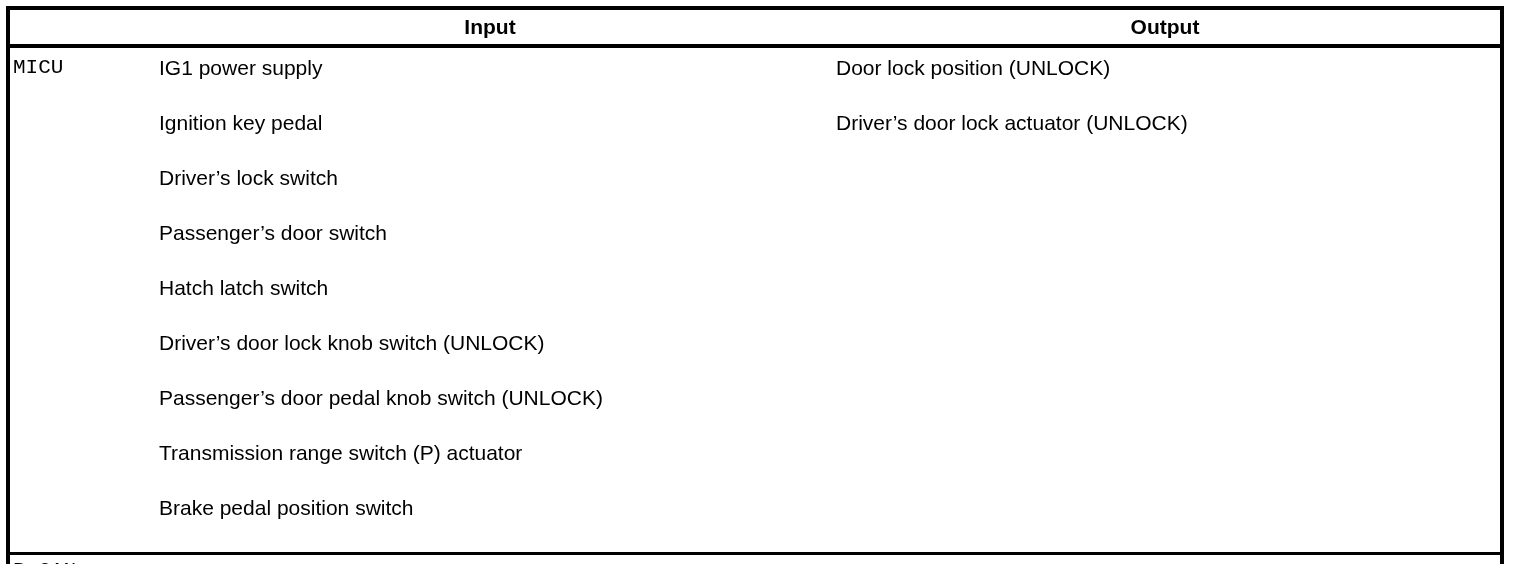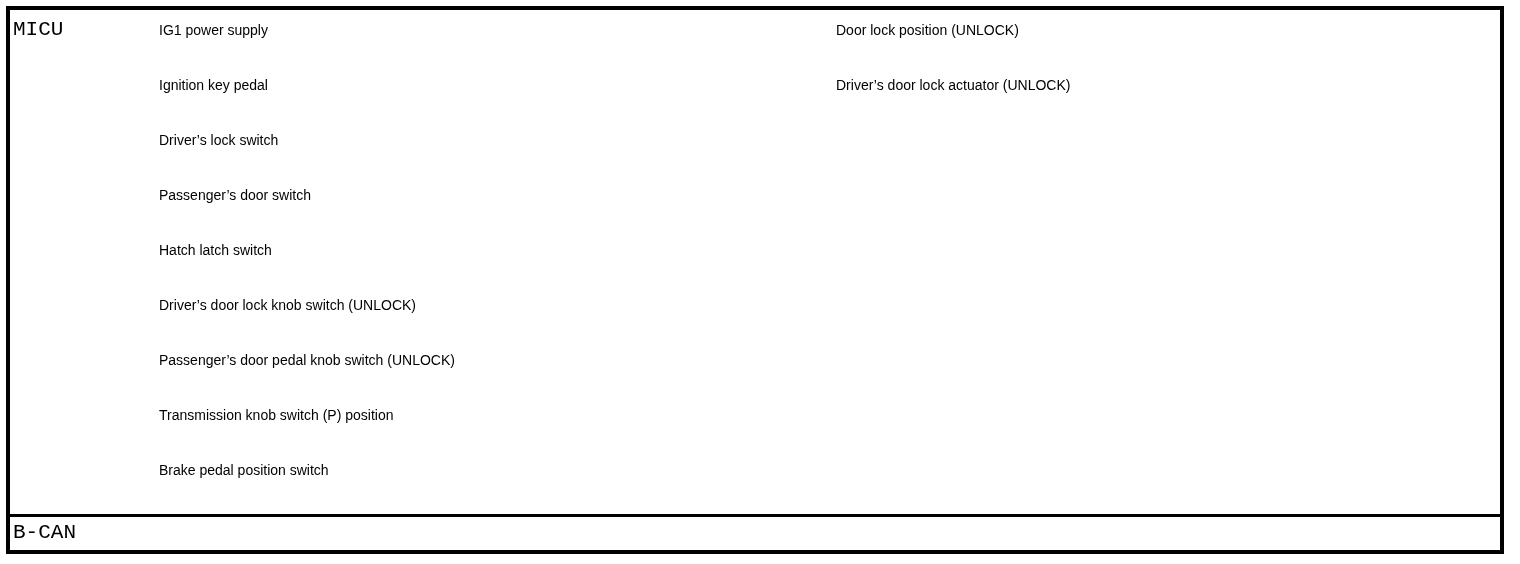--- a/index.html
+++ b/index.html
@@ -80,21 +80,21 @@
     padding: 9px 0 0 3px;
     white-space: nowrap;
   }
 
   .item-list {
     list-style: none;
     margin: 0;
     padding: 9px 0 0 0;
   }
   .item-list li {
-    font-size: 14px;
+    font-size: 21px;
     line-height: 22px;
     height: 55px;
     padding-left: 9px;
     white-space: nowrap;
   }
   .item-list.out-list li {
     padding-left: 6px;
   }
 
   
@@ -112,35 +112,46 @@
 <div class="sheet">
 
   <table class="io-table">
     <colgroup>
       <col class="col-module">
       <col class="col-input">
       <col class="col-output">
     </colgroup>
     <tbody>
 
+      <tr class="row-head">
+        <td class="cell-module">
+          <span class="head-blank"></span>
+        </td>
+        <td class="cell-input">
+          <span class="head-label">Input</span>
+        </td>
+        <td class="cell-output">
+          <span class="head-label">Output</span>
+        </td>
+      </tr>
 
       <tr class="row-main">
         <td class="cell-module">
           <span class="module-name">MICU</span>
         </td>
         <td class="cell-input">
           <ul class="item-list in-list">
             <li>IG1 power supply</li>
             <li>Ignition key pedal</li>
             <li>Driver’s lock switch</li>
             <li>Passenger’s door switch</li>
             <li>Hatch latch switch</li>
             <li>Driver’s door lock knob switch (UNLOCK)</li>
             <li>Passenger’s door pedal knob switch (UNLOCK)</li>
-            <li>Transmission knob switch (P) position</li>
+            <li>Transmission range switch (P) actuator</li>
             <li>Brake pedal position switch</li>
           </ul>
         </td>
         <td class="cell-output">
           <ul class="item-list out-list">
             <li>Door lock position (UNLOCK)</li>
             <li>Driver’s door lock actuator (UNLOCK)</li>
           </ul>
         </td>
       </tr>

